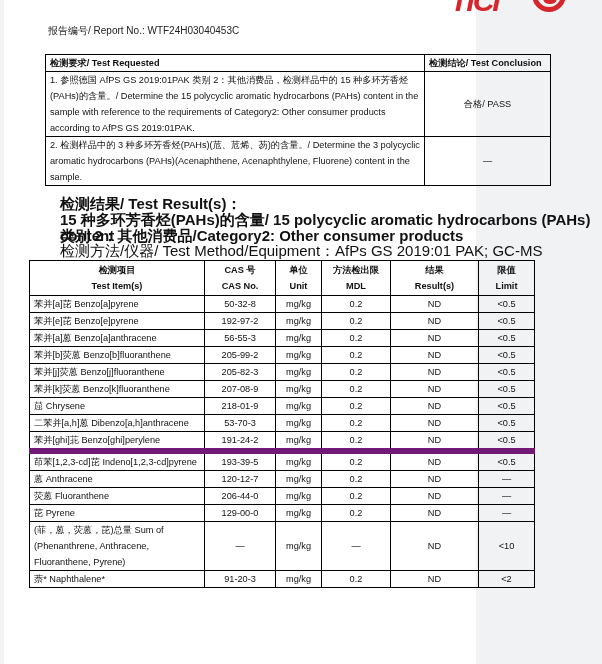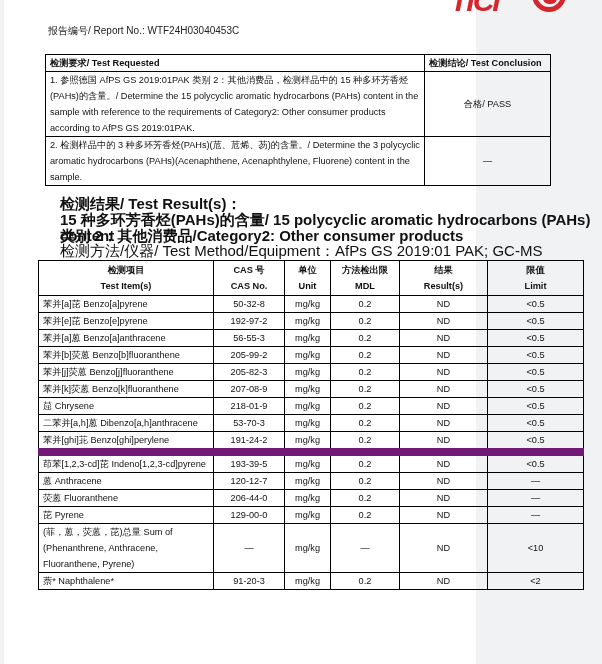--- a/index.html
+++ b/index.html
@@ -32,25 +32,25 @@
   table { border-collapse:collapse; position:absolute;border-radius:20px; }
   td, th { border:1px solid #000; font-size:9.2px; line-height:16px; padding:0 4px; }
   .req { left:45px; top:54px; width:506px; }
   .req th { font-weight:bold; text-align:left; height:15px; }
   .req th.c { text-align:left; }
   .req td.c { text-align:center; }
   .section {
     position:absolute; left:60px; font-size:15px; line-height:16px;
   }
   .b { font-weight:bold; }
-  .res { left:38px; top:260px; width:546px; }
+  .res { left:29px; top:260px; width:506px; }
   .res th { font-weight:bold; text-align:center; line-height:16px; padding:1px 2px; }
   .res td { text-align:center; height:16px; padding:0 2px; }
   .res td.l { text-align:left; padding-left:4px; }
-  .res tr.thick td { border-top:8px solid #701a75; }
+  .res tr.thick td { border-top:6px solid #701a75; }
 </style>
 </head>
 <body>
 
 <div class="page">
   <div class="logo-text">TICI</div>
   <div class="logo-circle">
       <div class="logo-w"></div>
     </div>
 </div>

